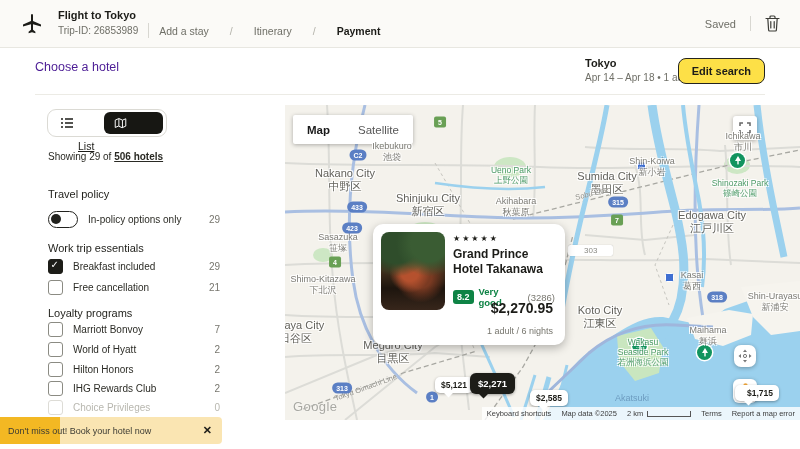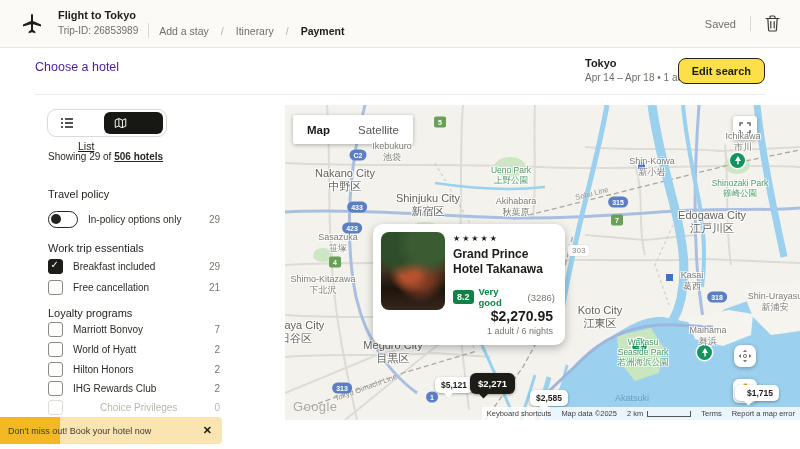--- a/index.html
+++ b/index.html
@@ -6,21 +6,21 @@
   body{width:800px;height:449px;position:relative;overflow:hidden;background:#ffffff;
        font-family:"Liberation Sans","DejaVu Sans",sans-serif;color:#1e1e19;}
   
   .topbar{position:absolute;left:0;top:0;width:800px;height:48px;background:#fbfaf7;
           border-bottom:1px solid #e8e7e1;display:flex;align-items:center;padding:0 20px;box-sizing:border-box;}
   .plane{width:24px;height:24px;flex:0 0 auto;}
   .tripblock{margin-left:14px;display:flex;flex-direction:column;gap:2px;}
   .trip-title{font-size:11px;font-weight:700;color:#1c1c18;}
   .trip-sub{display:flex;align-items:center;gap:10px;font-size:10px;color:#6f6f67;}
   .vdiv{width:1px;height:15px;background:#d8d7d1;}
-  .crumbs{display:flex;gap:12px;font-size:10.5px;color:#6f6f67;}
+  .crumbs{display:flex;gap:21px;font-size:10.5px;color:#6f6f67;}
   .crumb-sep{color:#b3b2aa;}
   .crumb-current{color:#1c1c18;font-weight:700;}
   .topbar-right{margin-left:auto;display:flex;align-items:center;gap:14px;}
   .saved{font-size:11px;color:#6f6f67;}
   .iconbtn{background:none;border:none;padding:0;cursor:pointer;display:flex;align-items:center;}
   
   .page-title{position:absolute;left:35px;top:60px;font-size:12.5px;font-weight:500;color:#4c1d95;}
   .dest-block{position:absolute;left:585px;top:57px;}
   .dest-name{font-size:11px;font-weight:700;color:#1c1c18;}
   .dest-sum{font-size:10px;color:#6f6f67;margin-top:3px;}
@@ -39,21 +39,21 @@
   .results b{font-weight:700;text-decoration:underline;cursor:pointer;}
   .f-heading{position:absolute;left:48px;font-size:11px;color:#1f1f1a;}
   .f-row{position:absolute;left:48px;width:172px;display:flex;align-items:center;gap:10px;}
   .f-label{font-size:10px;color:#2c2c26;flex:1;}
   .f-count{font-size:10px;color:#77766e;}
   .switch{width:30px;height:17px;border:1.5px solid #22221e;border-radius:10px;background:#fff;position:relative;box-sizing:border-box;cursor:pointer;flex:0 0 auto;}
   .switch .knob{position:absolute;left:2px;top:2px;width:10px;height:10px;border-radius:50%;background:#22221e;}
   .cb{width:15px;height:15px;border:1.5px solid #8b8b83;border-radius:3px;background:#fff;box-sizing:border-box;cursor:pointer;flex:0 0 auto;position:relative;}
   .cb.checked{background:#1d1d18;border-color:#1d1d18;}
   .cb.checked::after{content:"✓";position:absolute;left:1.5px;top:-1px;color:#fff;font-size:10px;font-weight:700;}
-  .f-row.disabled .f-label,.f-row.disabled .f-count{color:#b8b7af;text-align:center;}
+  .f-row.disabled .f-label,.f-row.disabled .f-count{color:#b8b7af;}
   .f-row.disabled .cb{border-color:#dddcd6;}
   .banner{position:absolute;left:0;top:417px;width:222px;height:27px;border-radius:0 4px 4px 0;
           background:linear-gradient(90deg,#f3b823 0,#f3b823 60px,#fae5b2 60px);
           display:flex;align-items:center;padding:0 8px;box-sizing:border-box;}
   .banner-text{font-size:9px;color:#3c3b33;flex:1;}
   .banner-close{font-size:11px;font-weight:700;color:#1d1d18;background:none;border:none;cursor:pointer;padding:0 2px;}
   
   .map{position:absolute;left:285px;top:105px;width:515px;height:315px;background:#f4f2ec;overflow:hidden;}
   .map svg.base{position:absolute;left:0;top:0;}
   .maptype{position:absolute;left:8px;top:10px;display:flex;background:#fff;border-radius:2px;
@@ -67,21 +67,21 @@
   .lbl span{display:block;}
   .lbl.city{font-size:11px;color:#63625c;}
   .lbl.town{font-size:9px;color:#7c7b75;}
   .lbl.park{font-size:8.5px;color:#4d9b68;}
   .lbl.waterlbl{font-size:9px;color:#6d9cc0;text-shadow:none;}
   .rail-lbl{position:absolute;font-size:7.5px;color:#8f8e87;text-shadow:0 0 2px #fff;}
   .shield{position:absolute;transform:translate(-50%,-50%);font-size:7px;line-height:1;color:#fff;
           background:#5b7fc4;border-radius:6px;padding:2px 4px;font-weight:700;}
   .shield.green{background:#69a055;border-radius:2px;}
   .roadbox{position:absolute;background:#fff;border-radius:2px;font-size:8px;color:#8a8a84;
-           padding:1px 4px;box-shadow:0 0 1px rgba(0,0,0,.3);}
+           padding:1px 16px;box-shadow:0 0 1px rgba(0,0,0,.3);}
   .station{position:absolute;width:7px;height:7px;background:#3f6fd1;border:1px solid #fff;border-radius:1.5px;}
   .treemark{position:absolute;width:15px;height:15px;border-radius:50%;background:#12945f;
             display:flex;align-items:center;justify-content:center;box-shadow:0 0 0 1.5px #fff;}
   
   .hotelcard{position:absolute;left:88px;top:119px;width:192px;height:121px;background:#fff;border-radius:10px;
              box-shadow:0 3px 10px rgba(0,0,0,.28);padding:8px;box-sizing:border-box;cursor:pointer;z-index:5;}
   .hc-img{position:absolute;left:8px;top:8px;width:64px;height:78px;border-radius:8px;
           background:
             radial-gradient(circle at 75% 15%, #3a5c33 0 22%, transparent 40%),
             radial-gradient(circle at 25% 12%, #2f4d2b 0 26%, transparent 42%),
@@ -90,21 +90,21 @@
             linear-gradient(180deg,#24331f 0%,#43301d 48%,#1d150e 72%,#37261b 100%);}
   .hc-col{position:absolute;left:80px;top:10px;width:102px;}
   .hc-stars{font-size:8px;letter-spacing:2px;color:#1c1c18;}
   .hc-name{font-size:12px;font-weight:700;color:#1c1c18;margin-top:4px;line-height:1.25;}
   .hc-rating{display:flex;align-items:center;gap:5px;margin-top:9px;}
   .hc-badge{background:#0e8345;color:#fff;font-size:9px;font-weight:700;border-radius:3px;padding:2px 4px;}
   .hc-verygood{font-size:9.5px;font-weight:700;color:#0e8345;}
   .hc-reviews{font-size:9.5px;color:#77766e;}
   .hc-pricebox{position:absolute;right:12px;bottom:9px;text-align:right;}
   .hc-price{font-size:14px;font-weight:700;color:#1c1c18;}
-  .hc-note{font-size:9px;color:#77766e;margin-top:2px;}
+  .hc-note{font-size:9px;color:#77766e;margin-top:10px;}
   
   .pricepill{position:absolute;background:#ffffff;border-radius:5px;padding:3px 6px;font-size:8.5px;font-weight:700;
              color:#1d1d18;box-shadow:0 1px 3px rgba(0,0,0,.35);cursor:pointer;z-index:4;margin-top:24px;}
   .pricepill::after{content:"";position:absolute;left:10px;bottom:-3px;width:7px;height:7px;background:inherit;
                     transform:rotate(45deg);z-index:-1;}
   .pricepill.dark{background:#1d1d18;color:#fff;font-size:9.5px;padding:5px 8px;border-radius:6px;z-index:6;}
   
   .attrib{position:absolute;right:0;bottom:0;height:13px;display:flex;align-items:center;font-size:7.5px;color:#3c3c3c;z-index:7;}
   .attrib .cell{background:rgba(255,255,255,.8);padding:0 5px;height:13px;display:flex;align-items:center;white-space:nowrap;}
   .scalebar{width:42px;height:5px;border-left:1.5px solid #555;border-right:1.5px solid #555;border-bottom:1.5px solid #555;margin-left:4px;}
@@ -356,20 +356,24 @@
       <span>新宿区</span>
     </div>
   <div class="lbl park" style="left:226px;top:70px;">
       <span>Ueno Park</span>
       <span>上野公園</span>
     </div>
   <div class="lbl town" style="left:231px;top:102px;">
       <span>Akihabara</span>
       <span>秋葉原</span>
     </div>
+  <div class="lbl city" style="left:322px;top:78px;">
+      <span>Sumida City</span>
+      <span>墨田区</span>
+    </div>
   <div class="lbl town" style="left:367px;top:62px;">
       <span>Shin-Koiwa</span>
       <span>新小岩</span>
     </div>
   <div class="lbl town" style="left:458px;top:37px;">
       <span>Ichikawa</span>
       <span>市川</span>
     </div>
   <div class="lbl park" style="left:455px;top:83px;">
       <span>Shinozaki Park</span>

